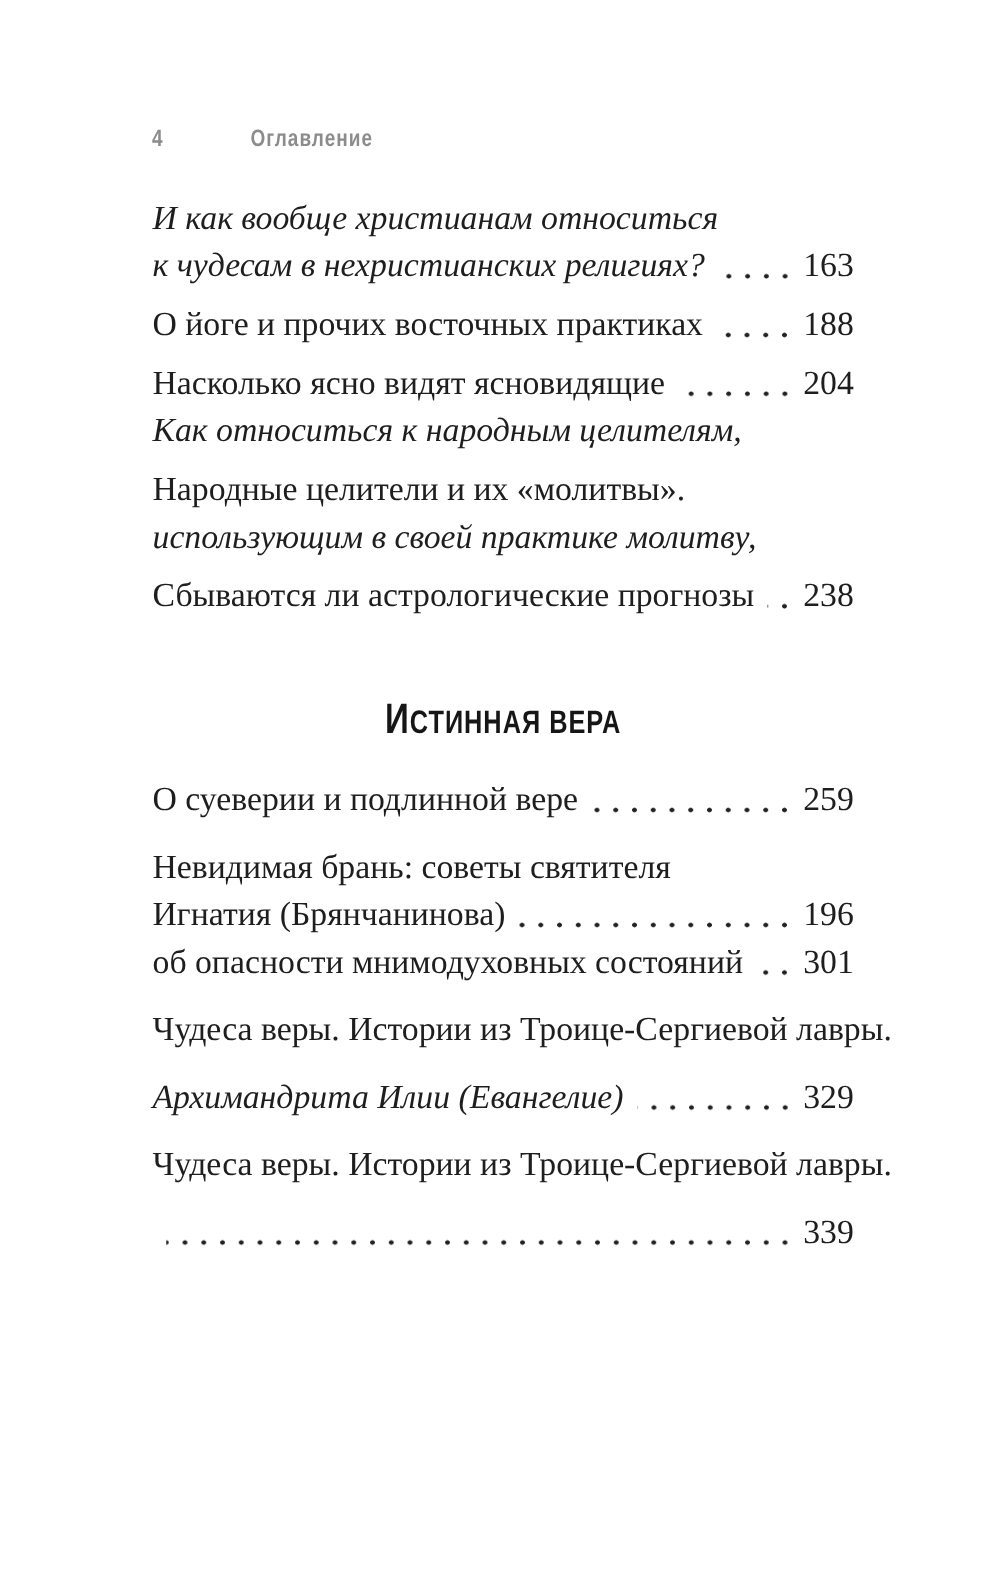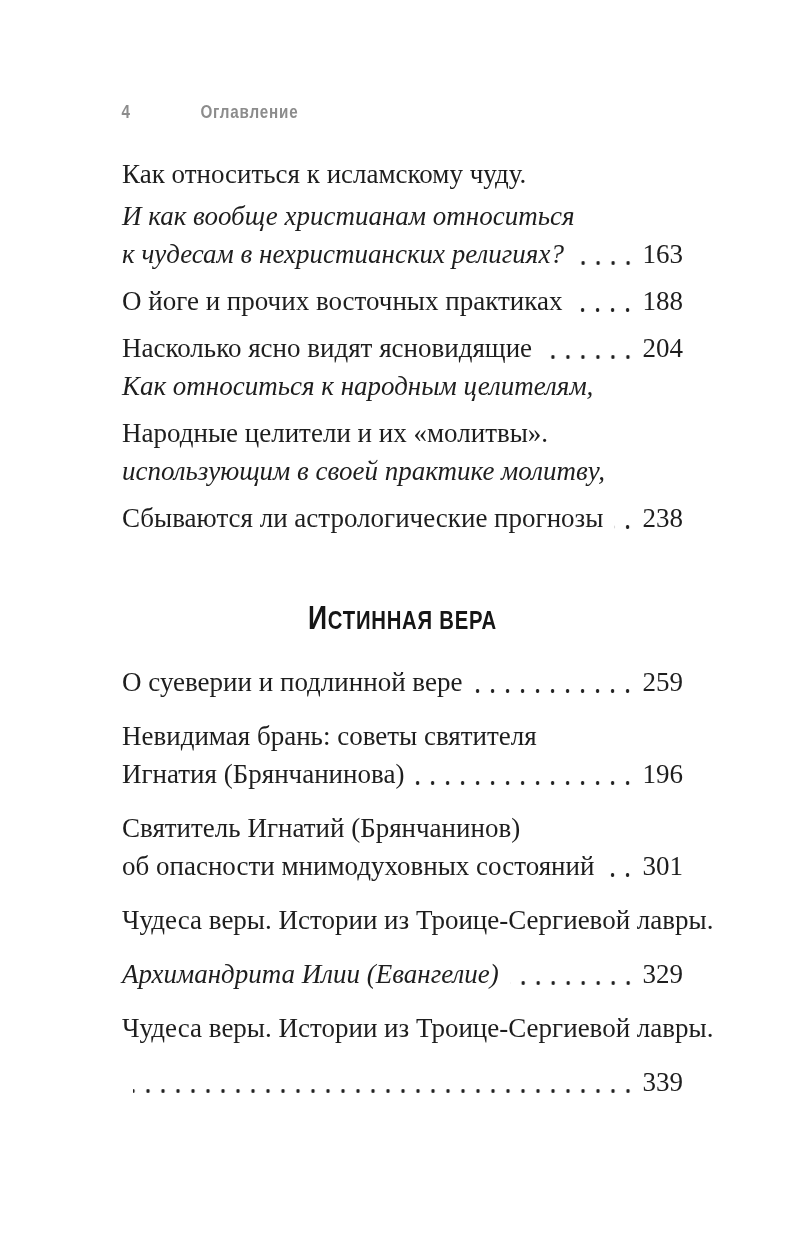--- a/index.html
+++ b/index.html
@@ -79,23 +79,20 @@
 
 <div class="page">
 
   <header class="pagehead">
     <span class="pgnum">4</span>
     <span class="runtitle">Оглавление</span>
   </header>
 
   <main class="toc">
 
-    <div class="row m0">
-      <span class="t">Как относиться к исламскому чуду.</span>
-    </div>
 
     <div class="row it m4">
       <span class="t">И как вообще христианам относиться</span>
     </div>
 
     <div class="row it m0">
       <span class="t">к чудесам в нехристианских религиях?</span>
       <span class="leader"></span>
       <span class="pg">163</span>
     </div>
@@ -142,23 +139,20 @@
     <div class="row m16">
       <span class="t">Невидимая брань: советы святителя</span>
     </div>
 
     <div class="row m0">
       <span class="t">Игнатия (Брянчанинова)</span>
       <span class="leader"></span>
       <span class="pg">196</span>
     </div>
 
-    <div class="row m16">
-      <span class="t">Святитель Игнатий (Брянчанинов)</span>
-    </div>
 
     <div class="row m0">
       <span class="t">об опасности мнимодуховных состояний</span>
       <span class="leader"></span>
       <span class="pg">301</span>
     </div>
 
     <div class="row m16">
       <span class="t">Чудеса веры. Истории из Троице-Сергиевой лавры.</span>
     </div>

